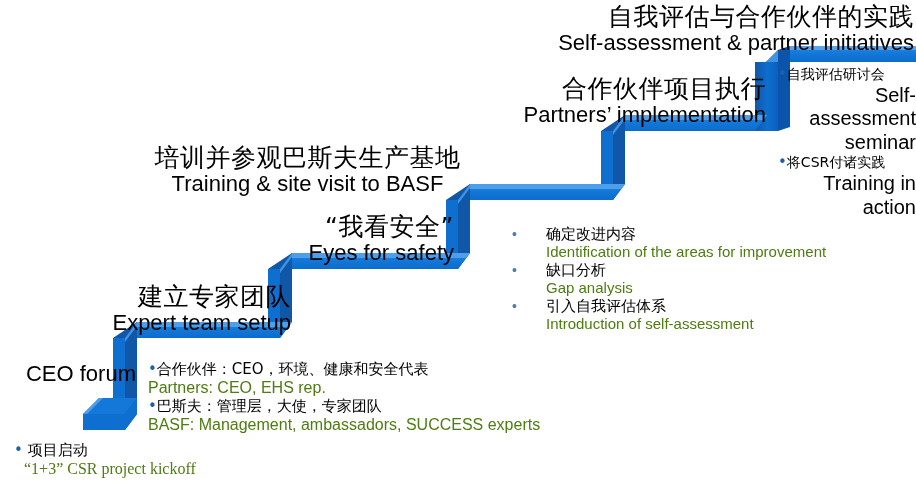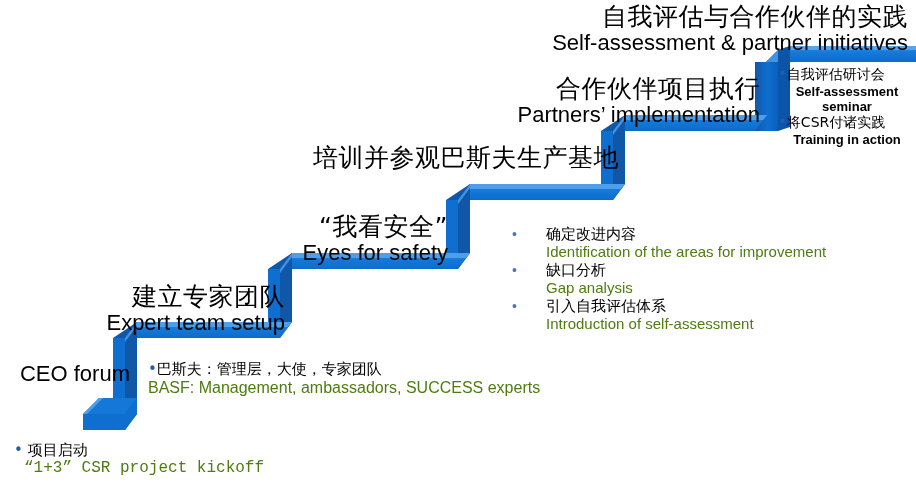--- a/index.html
+++ b/index.html
@@ -21,20 +21,21 @@
     left: 0;
     top: 0;
     width: 916px;
     height: 482px;
   }
   .step-label {
     position: absolute;
     text-align: right;
     line-height: 1.12;
     white-space: nowrap;
+    margin-left: 6px;
   }
   .step-label .zh {
     display: block;
     font-family: "DejaVu Sans", sans-serif;
     font-size: 25px;
     letter-spacing: 0.5px;
     color: #000000;
   }
   .step-label .en {
     display: block;
@@ -89,38 +90,37 @@
     line-height: 1.18;
   }
   #top-bullets .b-zh {
     font-family: "DejaVu Sans", sans-serif;
     font-size: 14px;
     display: block;
     text-align: left;
   }
   #top-bullets .b-en {
     font-family: "Liberation Sans", sans-serif;
-    font-size: 13px;
-    display: block;
-    text-align: center;
-    font-weight: bold;
+    font-size: 20px;
+    display: block;
+    text-align: right;
   }
   #bottom-bullets {
     position: absolute;
     left: 14px;
     top: 441px;
     line-height: 1.2;
   }
   #bottom-bullets .b-zh {
     font-family: "DejaVu Sans", sans-serif;
     font-size: 15px;
     display: block;
   }
   #bottom-bullets .b-en {
-    font-family: Liberation Mono, monospace;
+    font-family: Liberation Serif, serif;
     font-size: 16px;
     display: block;
     padding-left: 10px;
   }
   #first-bullets {
     position: absolute;
     left: 148px;
     top: 360px;
     line-height: 1.2;
   }
@@ -217,35 +217,40 @@
   <div class="step-label" style="left:0px; top:283px; width:285px;">
     <span class="zh">建立专家团队</span>
     <span class="en">Expert team setup</span>
   </div>
 
   <div class="step-label" style="left:0px; top:213px; width:448px;">
     <span class="zh">“我看安全”</span>
     <span class="en">Eyes for safety</span>
   </div>
 
-  <div class="step-label" style="left:16px; top:144px; width:603px;">
+  <div class="step-label" style="left:0px; top:144px; width:603px;text-align:center;">
     <span class="zh">培训并参观巴斯夫生产基地</span>
+    <span class="en">Training &amp; site visit to BASF</span>
   </div>
 
   <div class="step-label" style="left:0px; top:75px; width:760px;">
     <span class="zh">合作伙伴项目执行</span>
     <span class="en">Partners’ implementation</span>
   </div>
 
   <div class="step-label" style="left:0px; top:3px; width:908px;">
     <span class="zh">自我评估与合作伙伴的实践</span>
     <span class="en">Self-assessment &amp; partner initiatives</span>
   </div>
 
   <div class="bullets" id="first-bullets">
+    <div>
+      <span class="b-zh"><span class="dot">•</span><span>合作伙伴：CEO，环境、健康和安全代表</span></span>
+      <span class="b-en">Partners: CEO, EHS rep.</span>
+    </div>
     <div>
       <span class="b-zh"><span class="dot">•</span><span>巴斯夫：管理层，大使，专家团队</span></span>
       <span class="b-en">BASF:  Management, ambassadors,  SUCCESS experts</span>
     </div>
   </div>
 
   <div class="bullets" id="bottom-bullets">
     <div>
       <span class="b-zh"><span class="dot">•</span>&nbsp;<span>项目启动</span></span>
       <span class="b-en">“1+3” CSR project kickoff</span>

